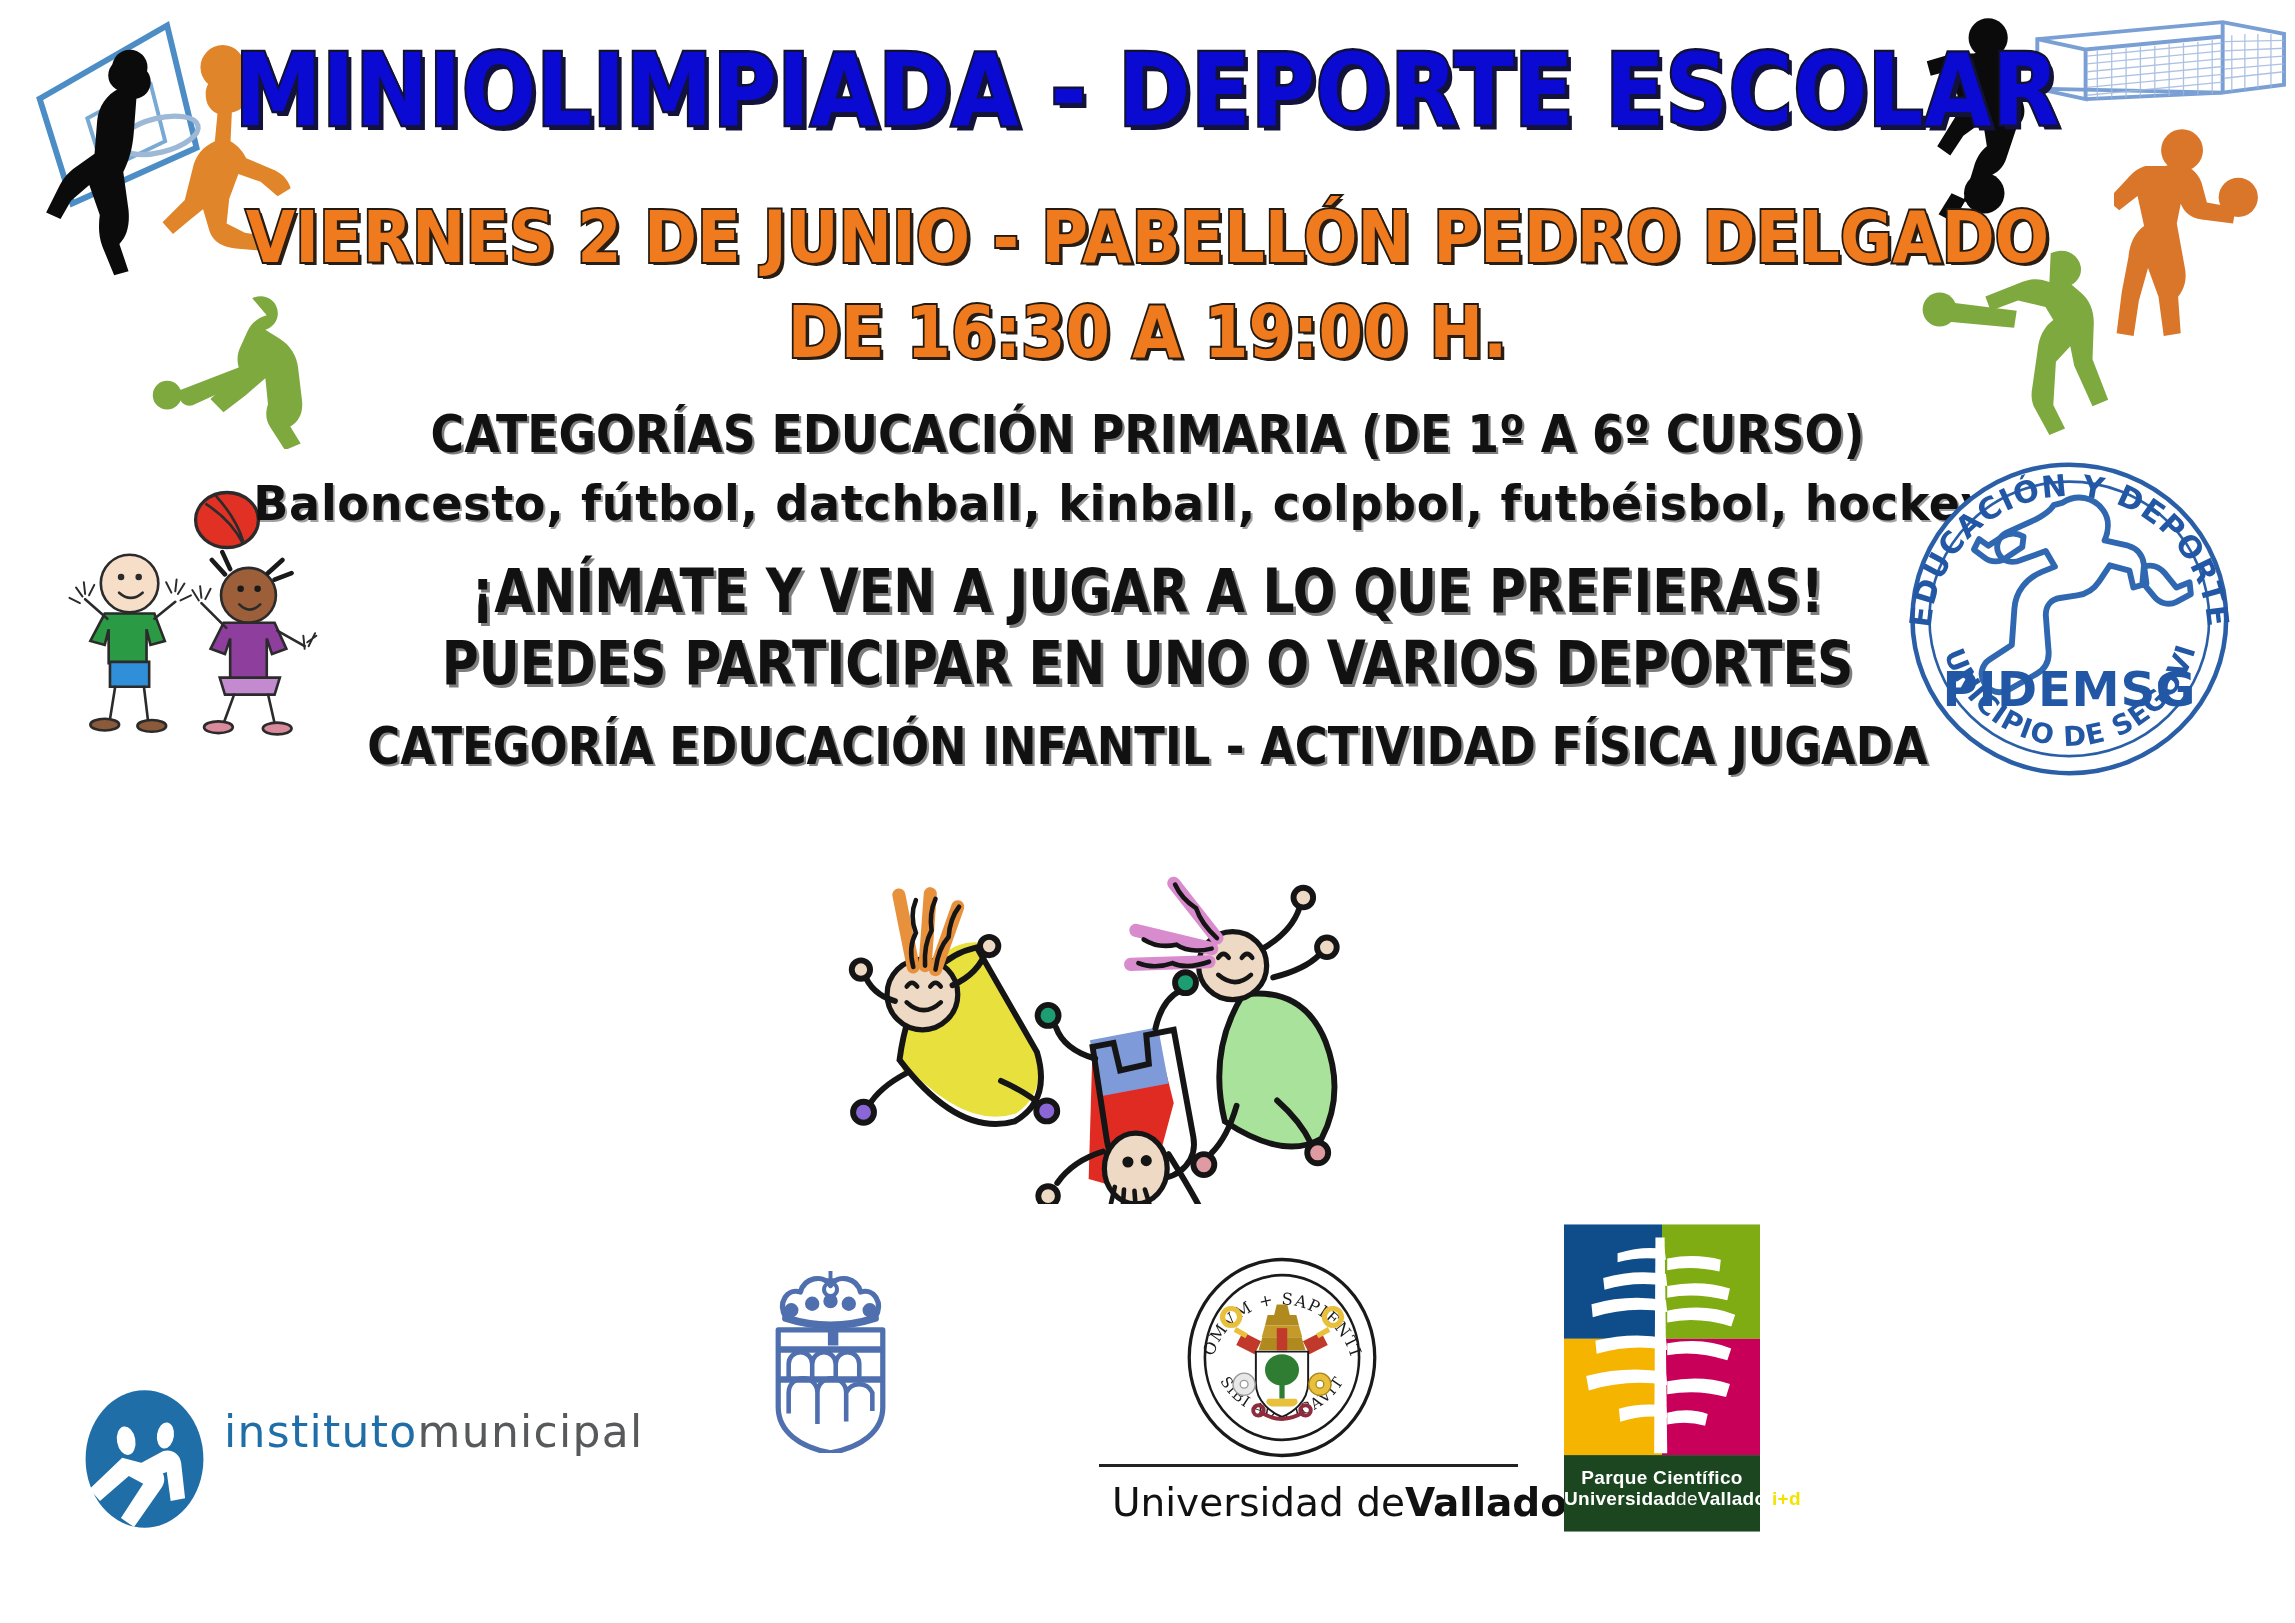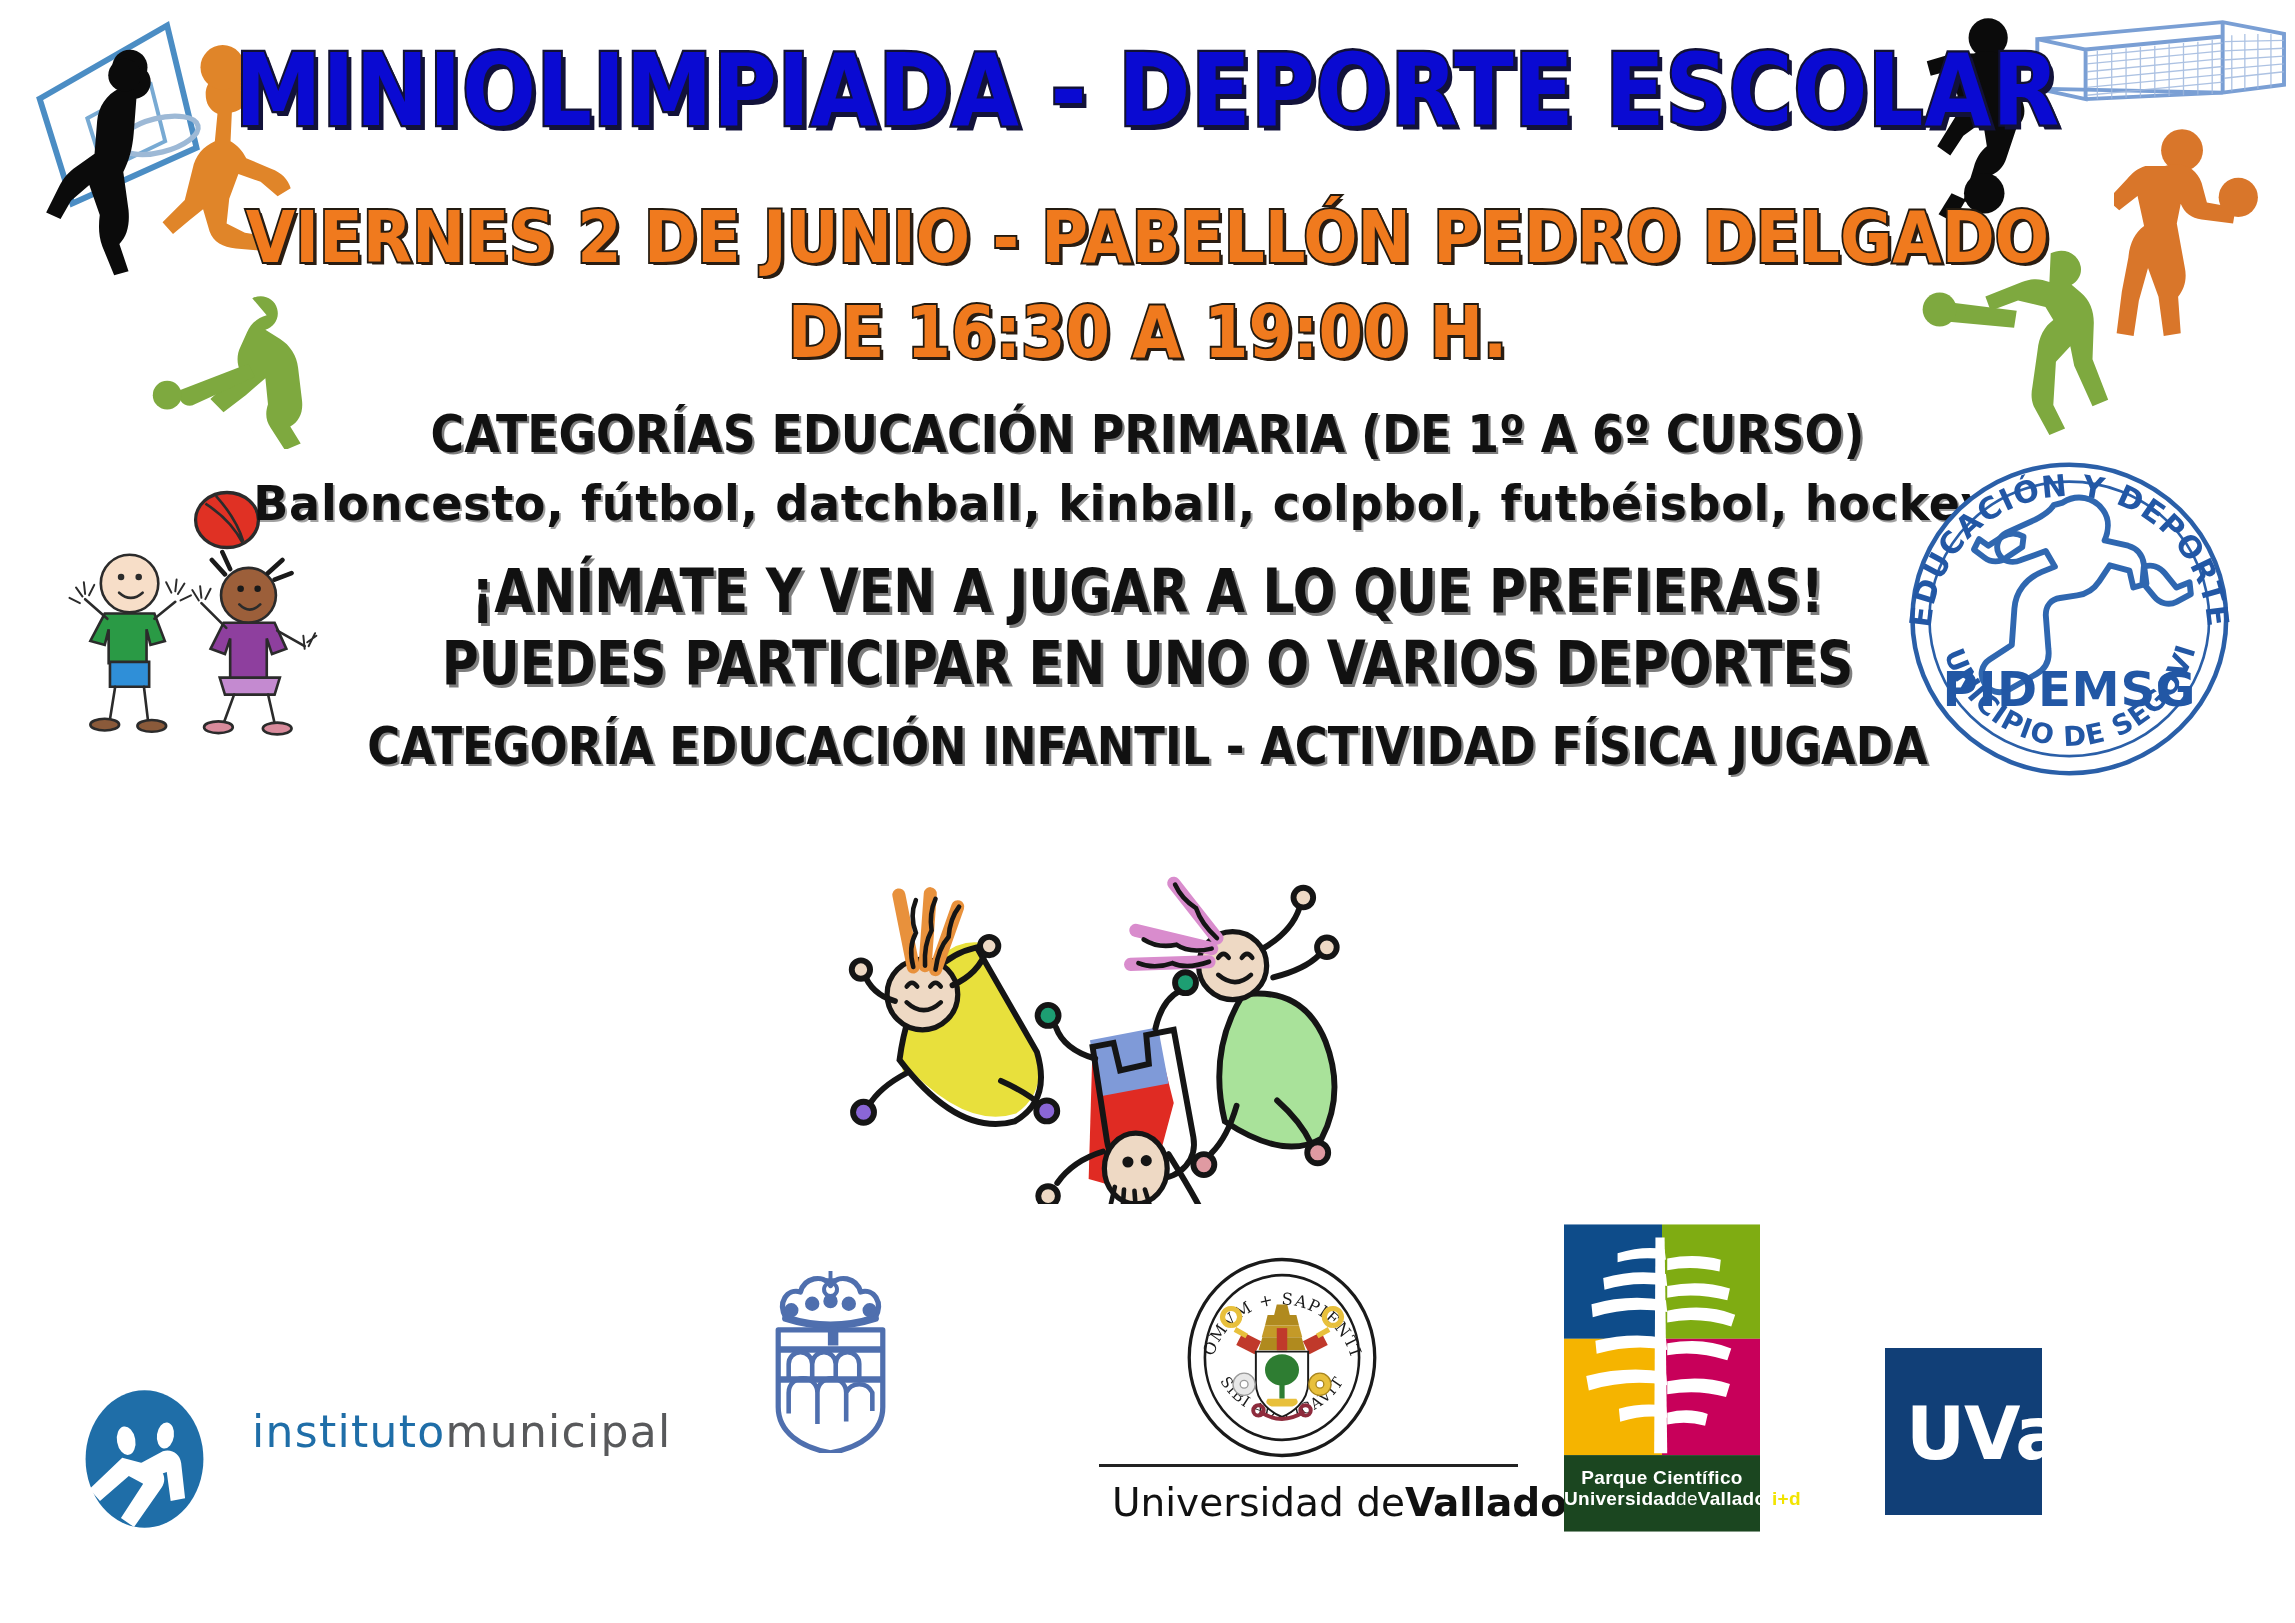--- a/index.html
+++ b/index.html
@@ -63,21 +63,21 @@
 
   .art{position:absolute;}
 
   
   .pidemsg{position:absolute;left:1885px;top:445px;width:366px;height:340px;}
 
   
   .logos{position:absolute;left:0;top:1217px;width:2295px;height:406px;}
   .logo{position:absolute;}
 
-  .imd-text{font-family:"DejaVu Sans", sans-serif;font-size:44px;line-height:1.05;letter-spacing:1.3px;margin-left:28px;}
+  .imd-text{font-family:"DejaVu Sans", sans-serif;font-size:44px;line-height:1.05;letter-spacing:1.3px;}
   .imd-blue{color:#1f6ea8;}
   .imd-gray{color:#58595b;}
 
   .ayto-text{
     font-family:"DejaVu Sans", sans-serif;font-weight:700;font-size:37px;
     color:#3f5fa5;letter-spacing:1.3px;text-align:center;line-height:1.12;
   }
   .uva-text{
     font-family:"DejaVu Sans", sans-serif;font-weight:700;font-size:39px;
     color:#111;letter-spacing:0px;white-space:nowrap;
@@ -419,20 +419,17 @@
           <path d="M158 288 q34-8 62 2 l-4 18 q-28-8 -58-2z"></path>
         </g>
       </svg>
       <div class="pc-foot" style="position:absolute;left:0;top:243px;width:196px;">
         <div>Parque Científico</div>
         <div><span>Universidad</span><span style="font-weight:400">de</span><span>Valladol</span><span class="ipd">i+d</span></div>
       </div>
     </div>
 
     <div class="logo" style="left:1885px;top:131px;width:281px;height:170px;">
-      <div style="position:absolute;left:0;top:0;width:157px;height:167px;background:#113f77;">
-        <div class="uvaseg-uva" style="position:absolute;left:21px;top:43px;">UVa</div>
-      </div>
     </div>
 
   </div>
 </div>
 
 
 </body></html>

